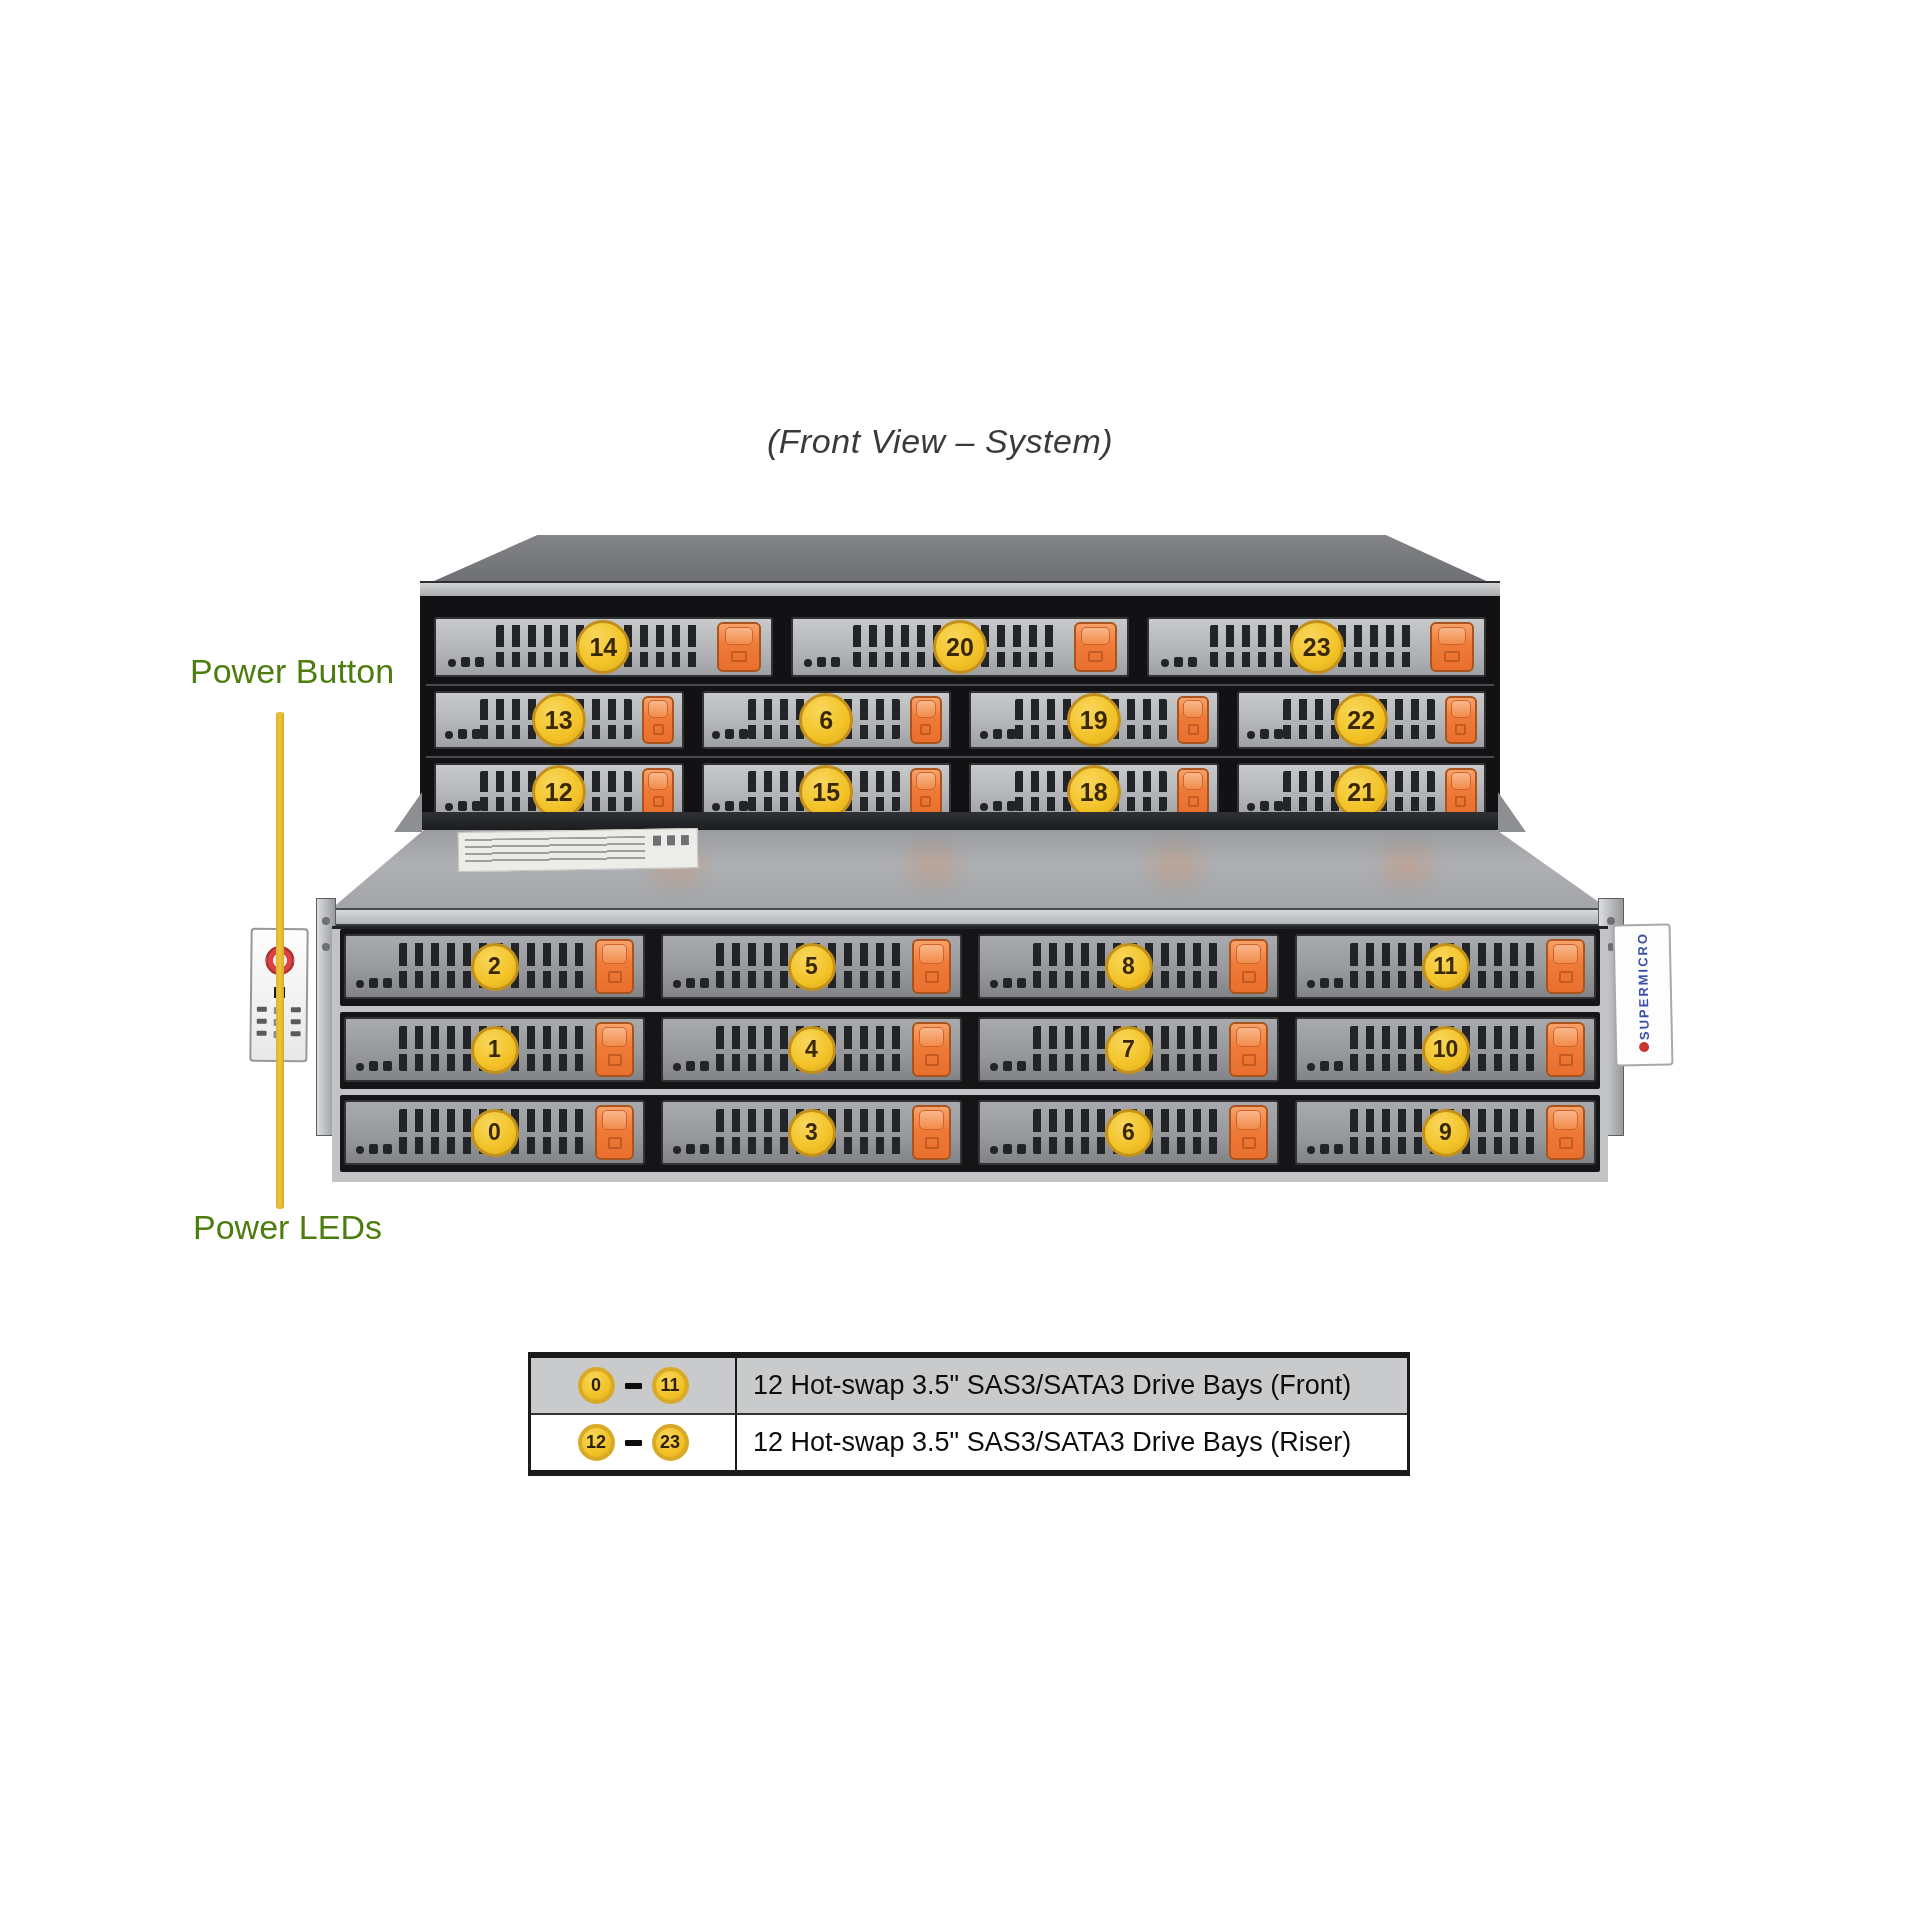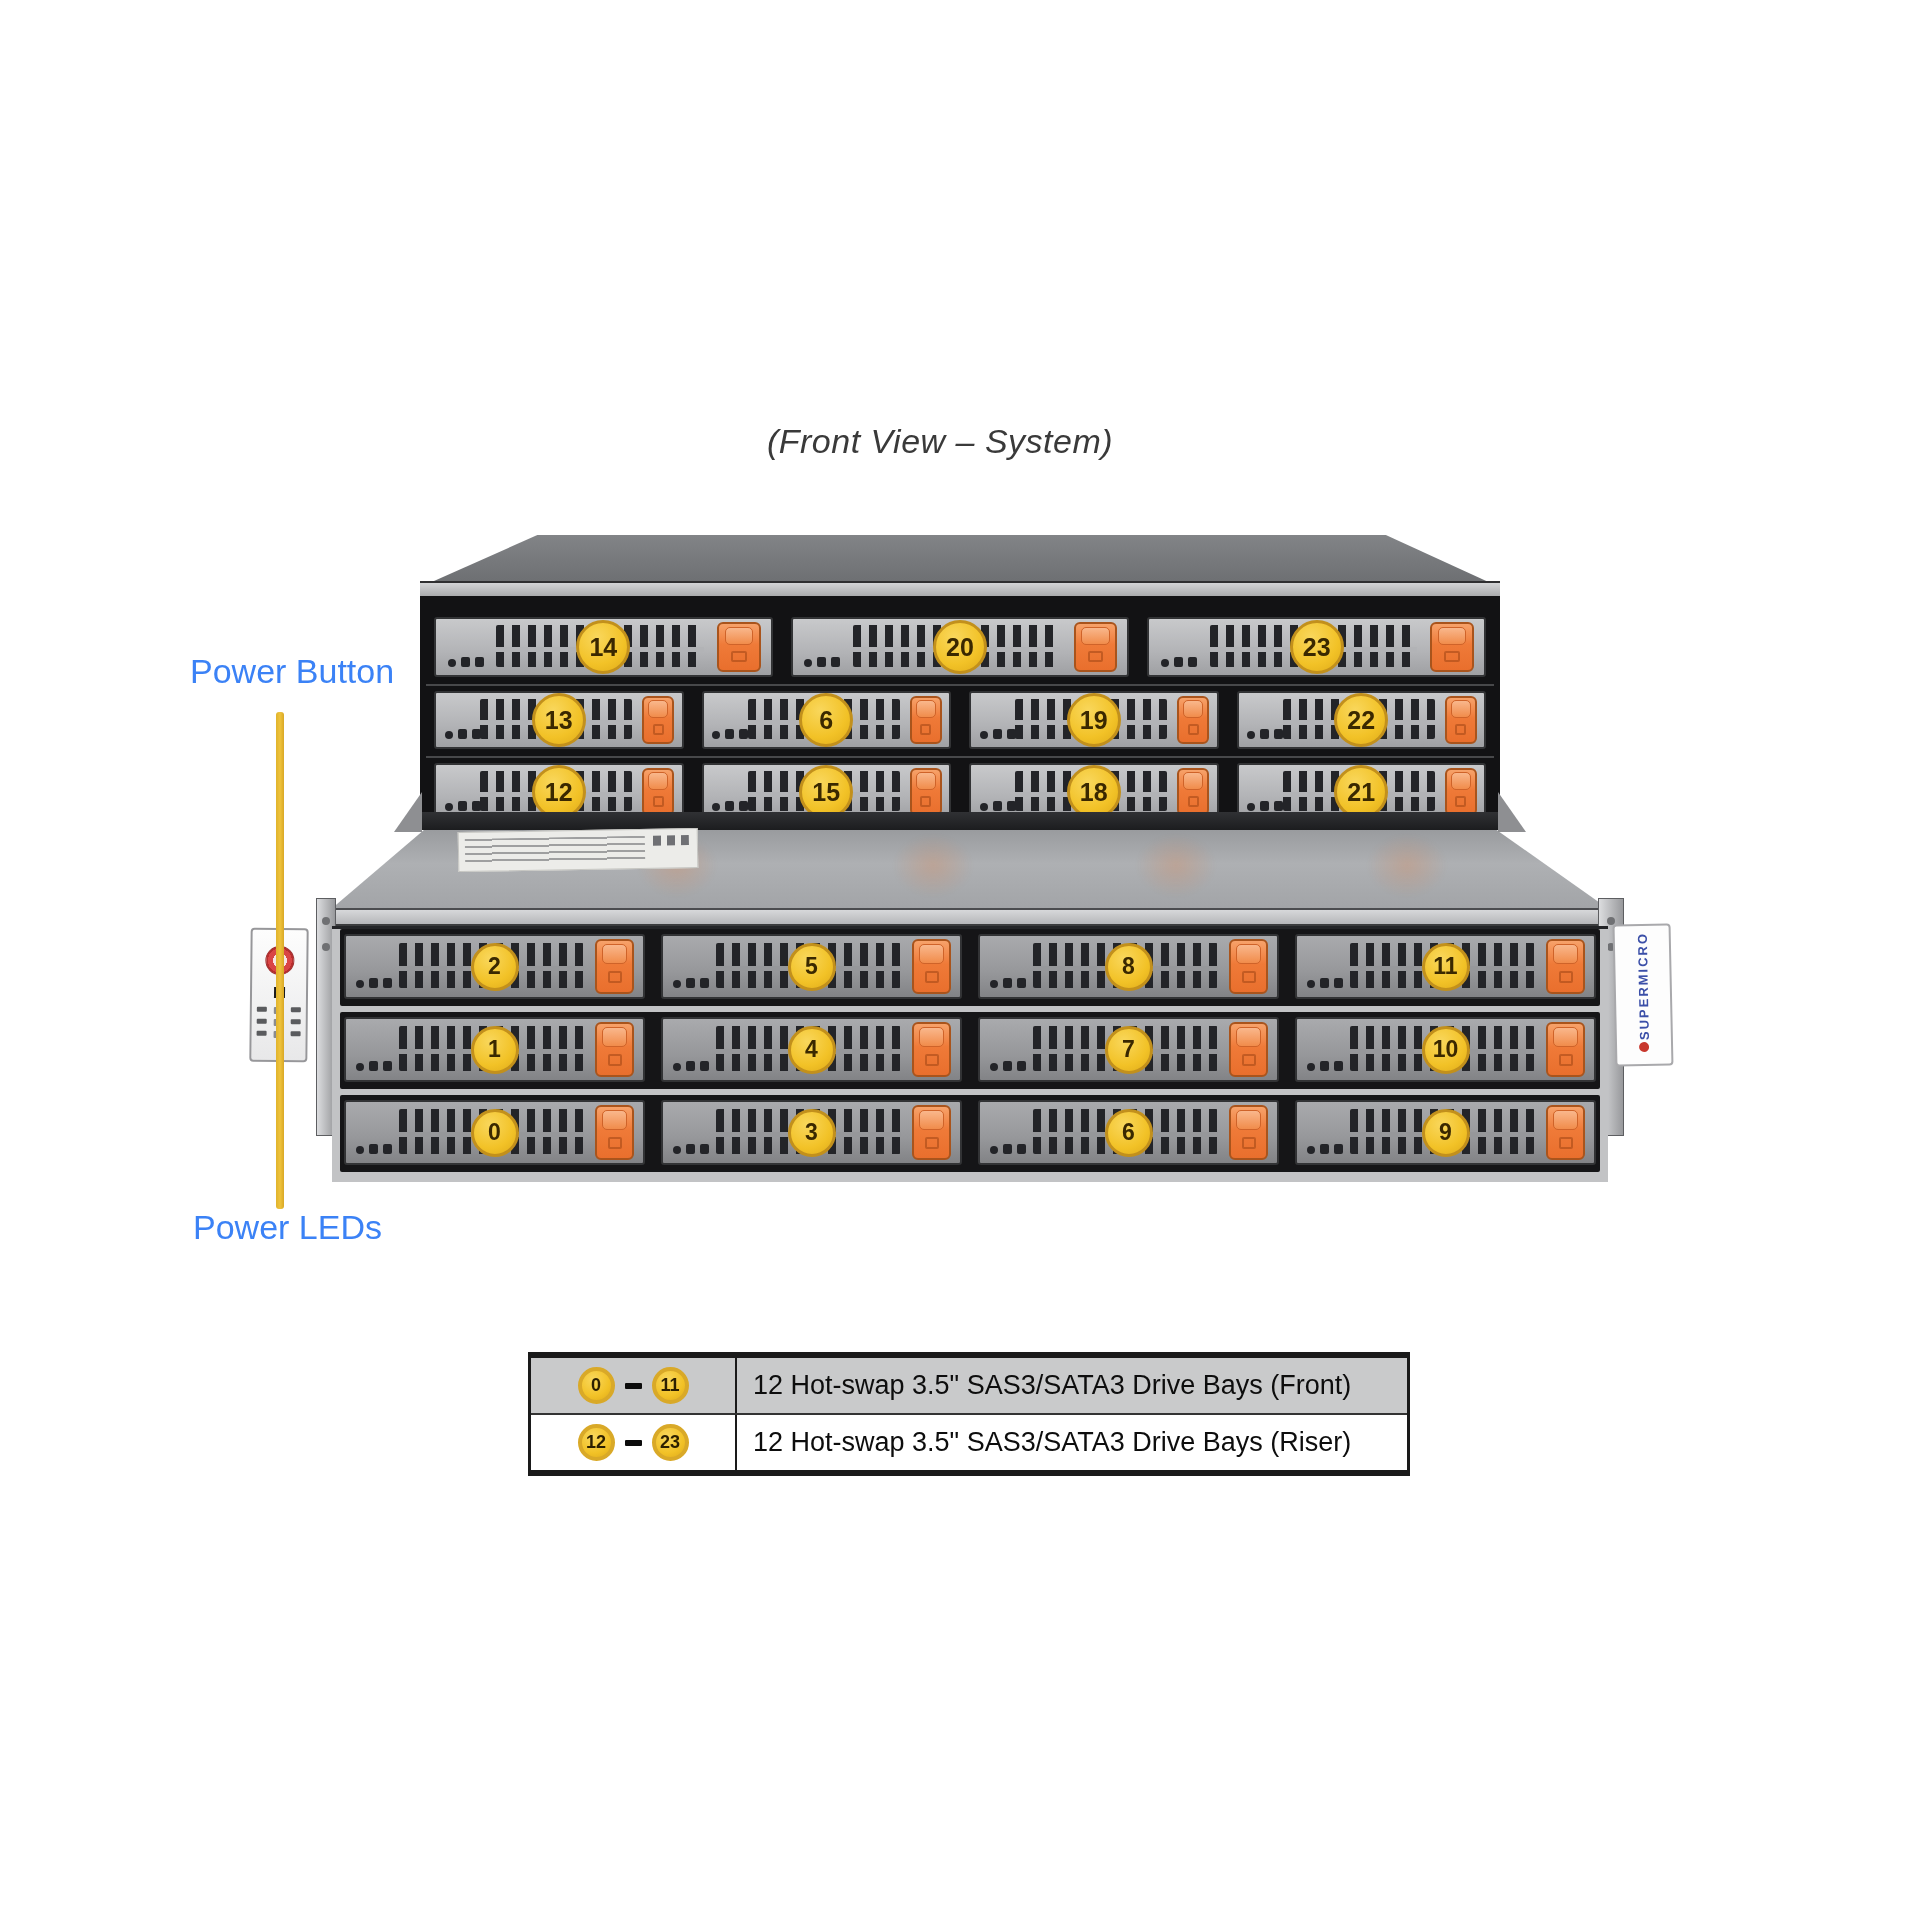--- a/index.html
+++ b/index.html
@@ -99,21 +99,21 @@
         background:#fdfdfd;border:2px solid #a9a9ac;border-radius:4px;transform:rotate(-1.2deg);z-index:5;
         display:flex;align-items:center;justify-content:center;}
   .brand-text{writing-mode:vertical-rl;transform:rotate(180deg);font-size:13px;font-weight:700;
         color:#3B4FA8;letter-spacing:2px;margin-bottom:18px;}
   .brand-dot{position:absolute;left:50%;bottom:12px;transform:translateX(-50%);
         width:10px;height:10px;border-radius:50%;background:#C8372D;}
 
   
   .callout-line{position:absolute;left:276px;top:712px;width:8px;height:497px;z-index:6;border-radius:3px;
         background:linear-gradient(90deg,#e0b32c,var(--line-yellow) 50%,#d9a826);}
-  .callout-label{position:absolute;font-size:34px;color:#3b82f6;}
+  .callout-label{position:absolute;font-size:34px;color:#4d7c0f;}
   .callout-label.power{left:190px;top:652px;}
   .callout-label.status{left:193px;top:1208px;}
 
   
   .spec-table{position:absolute;left:528px;top:1352px;width:882px;background:#fff;box-sizing:border-box;
         border:3px solid #1a1a1a;border-top-width:6px;border-bottom-width:6px;}
   .t-head{display:grid;grid-template-columns:206px 1fr;height:52px;border-bottom:4px solid #000;}
   .t-head .hcell{display:flex;align-items:center;font-weight:700;font-size:29px;color:#0a0a0a;}
   .t-head .hcell.h-loc{justify-content:center;border-right:2px solid #1a1a1a;}
   .t-head .hcell.h-desc{padding-left:16px;}

